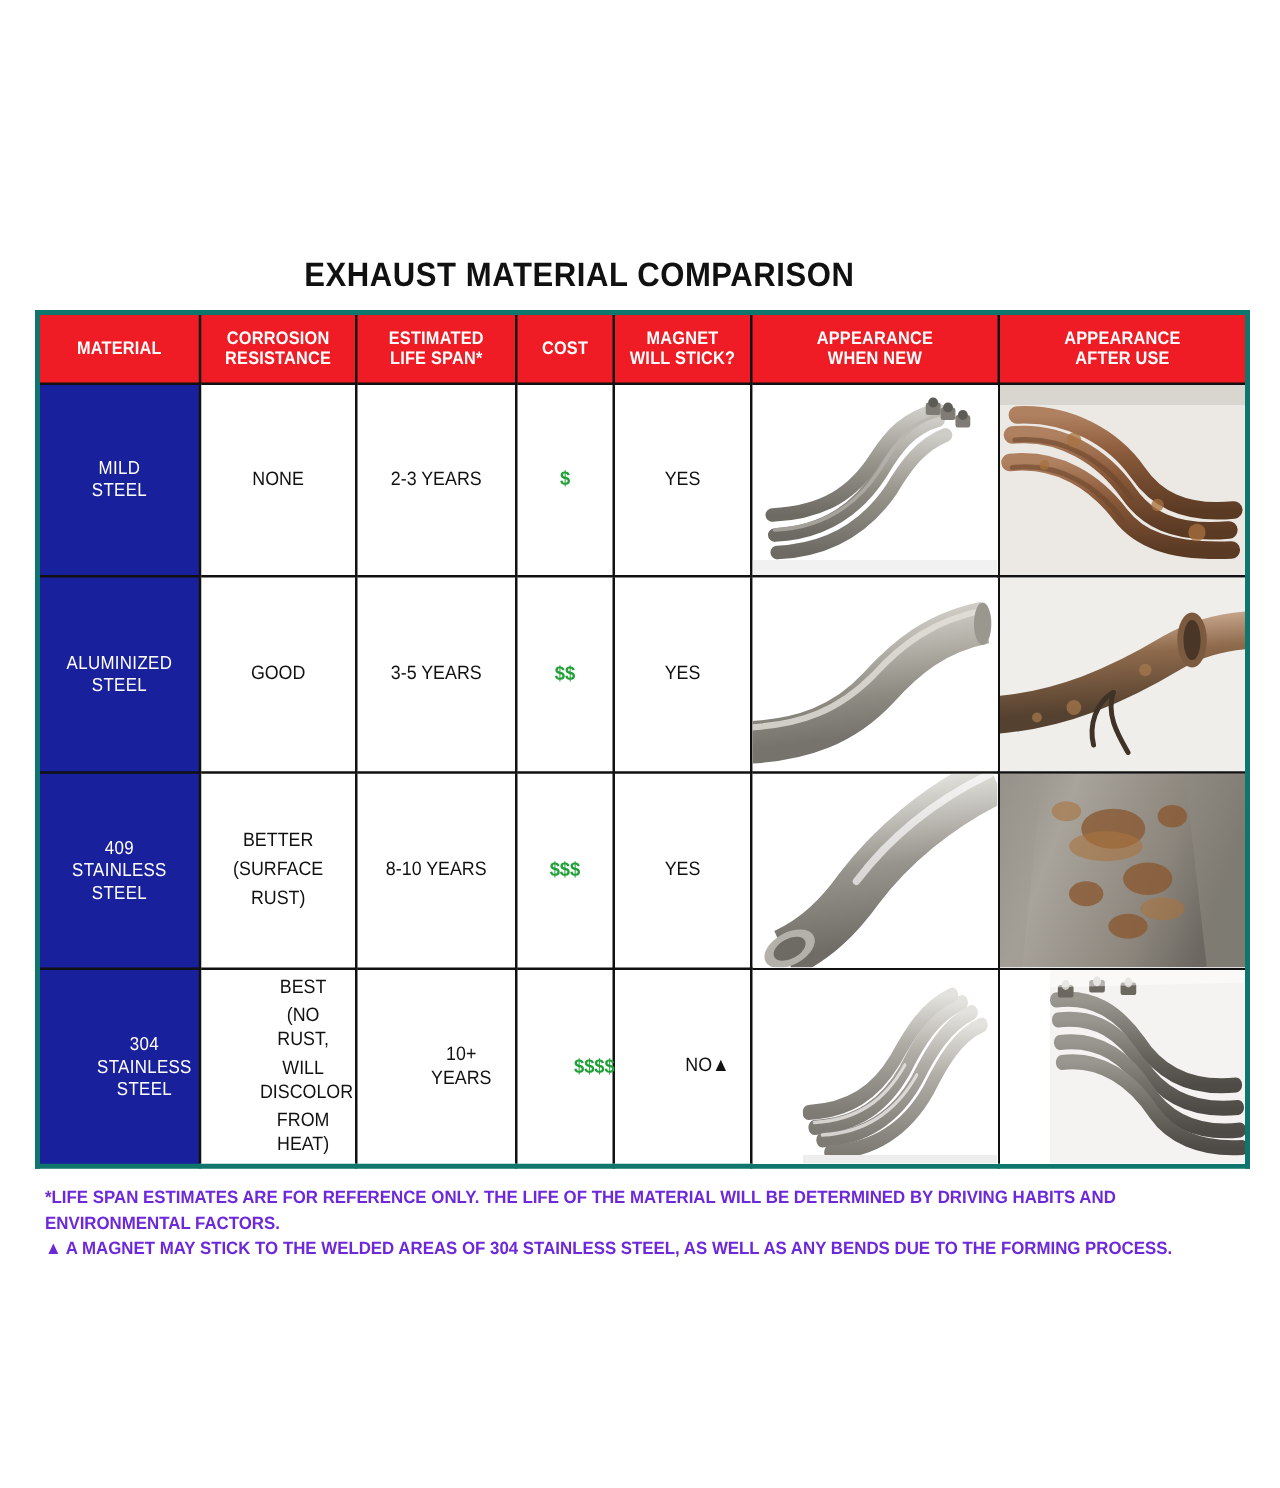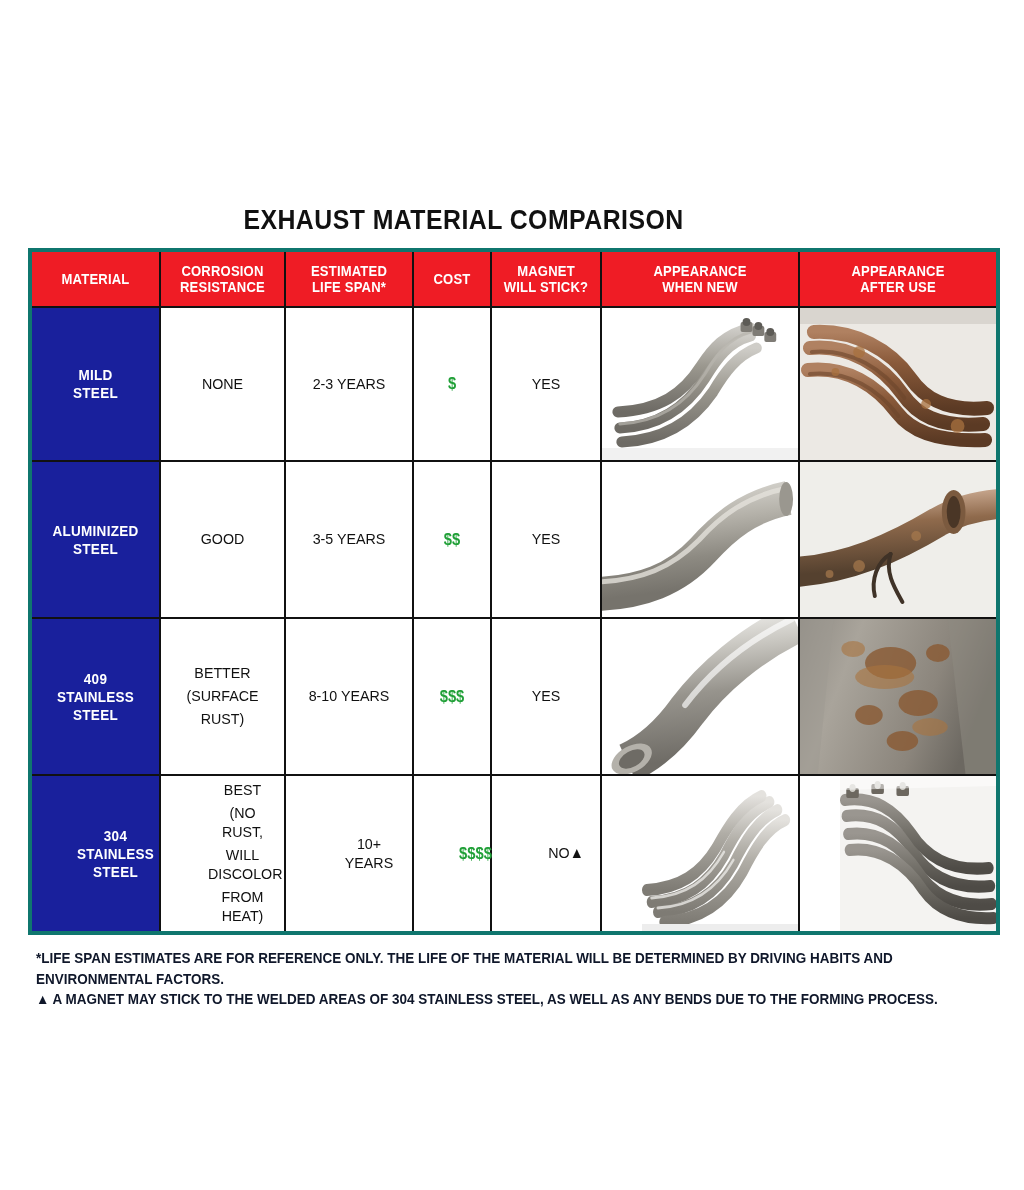--- a/index.html
+++ b/index.html
@@ -61,21 +61,21 @@
     padding: 4px 3px;
     transform: none;
   }
   thead th .hdr {
     display: block;
     transform: scaleX(0.9);
   }
   td.mat {
     background: #19209c;
     color: #ffffff;
-    font-weight: bold;
+    font-weight: normal;
     font-size: 15px;
     line-height: 1.2;
     letter-spacing: 0.3px;
   }
   td.mat .cellinner { transform: scaleX(0.9); display:block; }
   td.txt {
     background: #ffffff;
     color: #111111;
     font-weight: normal;
     font-size: 15.5px;
@@ -101,21 +101,21 @@
     display: block;
   }
   .notes {
     position: absolute;
     left: 36px;
     top: 948px;
     width: 960px;
     font-weight: bold;
     font-size: 14.2px;
     line-height: 1.45;
-    color: #0f172a;
+    color: #6d28d9;
   }
   .notes div { transform: scaleX(0.95); transform-origin: left center; }
 
   
   tr.r1 td { height: 152px; }
   tr.r2 td { height: 155px; }
   tr.r3 td { height: 155px; }
   tr.r4 td { height: 155px; padding-left: 40px; }
 
   

